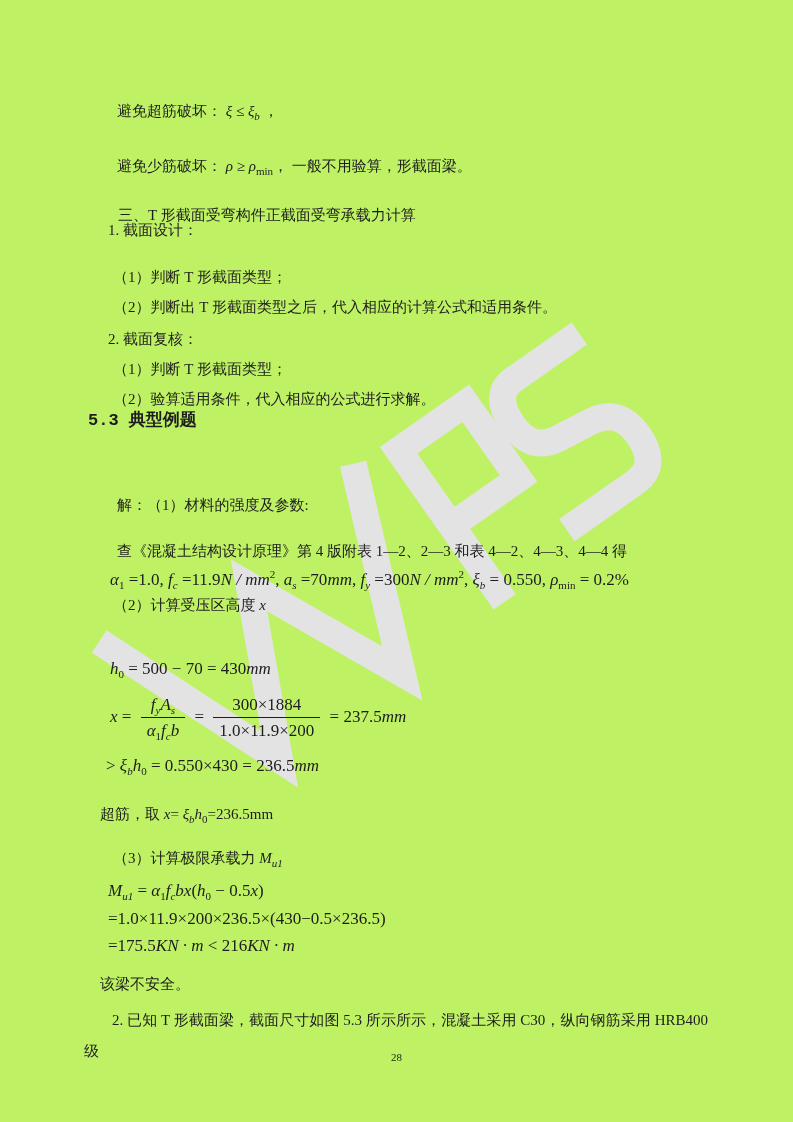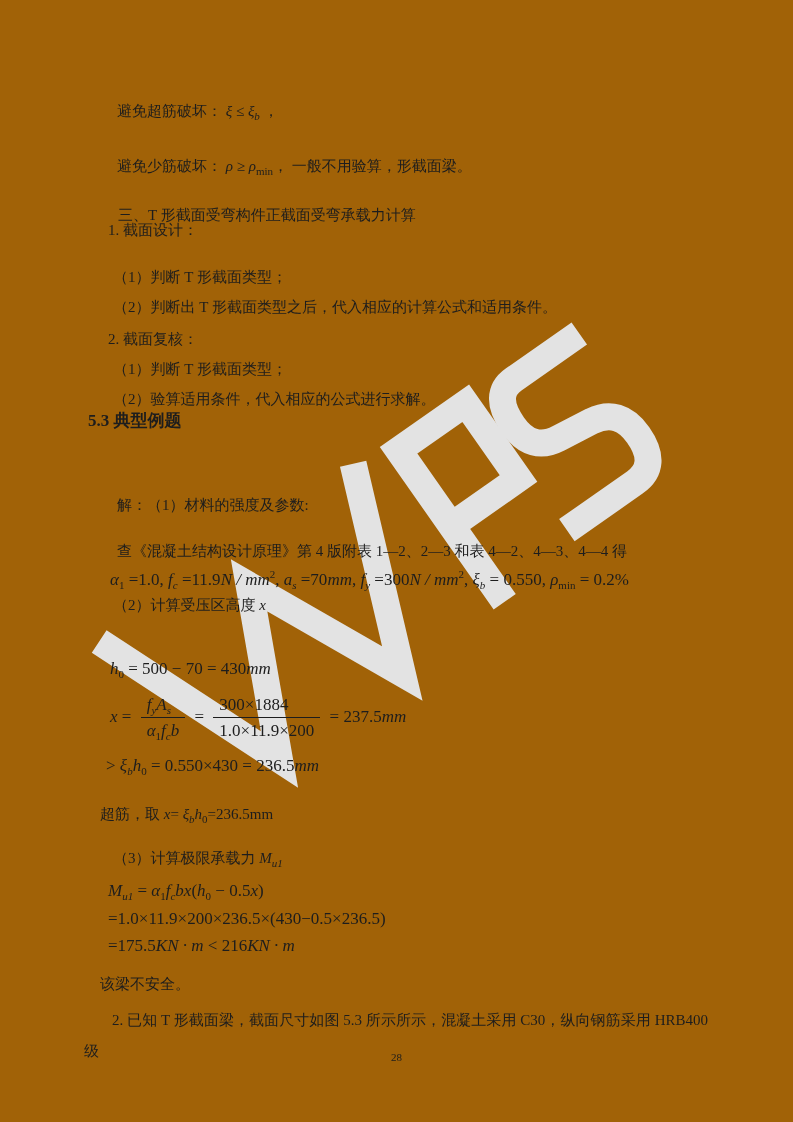--- a/index.html
+++ b/index.html
@@ -1,43 +1,43 @@
 <!DOCTYPE html>
 <html><head>
 <meta charset="utf-8">
 <style>
   html,body{margin:0;padding:0;background:#ffffff;}
   .page{
     position:relative;
     width:793px;height:1122px;
-    background:#a16207;
+    background:#bef264;
     overflow:hidden;
     font-family:"Liberation Serif","DejaVu Serif",serif;
     color:#1d1d1d;
   }
   .wm{position:absolute;left:70px;top:310px;z-index:0;}
   .line{
     position:absolute;margin:0;z-index:1;
     font-size:15px;line-height:21px;white-space:nowrap;
   }
   .math{font-size:17px;line-height:23px;}
   .it{font-style:italic;}
   .ul{text-decoration:underline;}
   sub{font-size:11px;line-height:0;}
   sub.it{font-style:italic;}
   sup{font-size:11px;line-height:0;}
   .heading{
-    font-family:Liberation Serif, serif;
+    font-family:Liberation Mono, monospace;
     font-weight:bold;font-size:17px;
   }
   .para{
     white-space:normal;text-align:justify;
     text-indent:28px;line-height:31px;width:622px;
   }
-  .frac{display:inline-block;vertical-align:middle;text-align:left;margin:0 5px;line-height:1.25;}
+  .frac{display:inline-block;vertical-align:middle;text-align:center;margin:0 5px;line-height:1.25;}
   .frac .num{display:block;padding:0 6px 2px 6px;border-bottom:1.4px solid #1d1d1d;}
   .frac .den{display:block;padding:2px 6px 0 6px;}
   .footer{
     position:absolute;left:0;top:1051px;width:100%;
     text-align:center;font-size:11px;z-index:1;margin:0;
   }
 </style>
 </head>
 <body>
 

